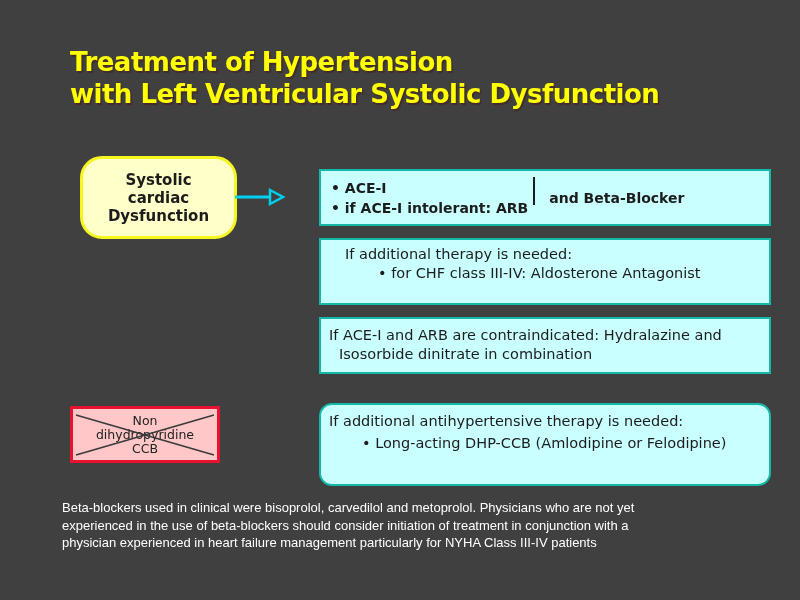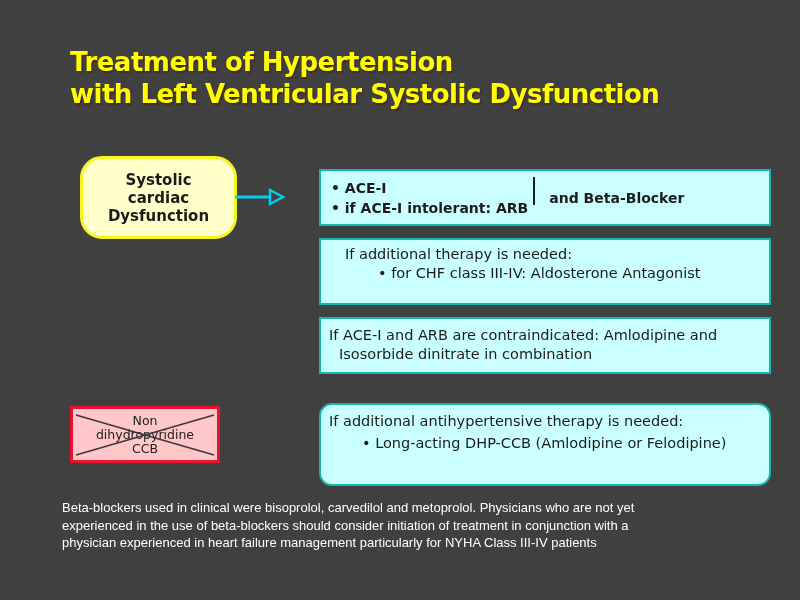--- a/index.html
+++ b/index.html
@@ -90,21 +90,21 @@
     <div class="b1-divider"></div>
     <div class="b1-companion">and Beta-Blocker</div>
   </div>
 
   <div class="info-box" id="box2">
     <div class="nw">If additional therapy is needed:</div>
     <div class="indent">• for CHF class III-IV: Aldosterone Antagonist</div>
   </div>
 
   <div class="info-box" id="box3">
-    <div class="nw">If ACE-I and ARB are contraindicated: Amlodipine and</div>
+    <div class="nw">If ACE-I and ARB are contraindicated: Hydralazine and</div>
     <div class="indent-sm">Isosorbide dinitrate in combination</div>
   </div>
 
   <div class="info-box" id="box4">
     <div class="nw">If additional antihypertensive therapy is needed:</div>
     <div class="indent">• Long-acting DHP-CCB (Amlodipine or Felodipine)</div>
   </div>
 
   <div class="crossed-box">
     <div>Non</div>

